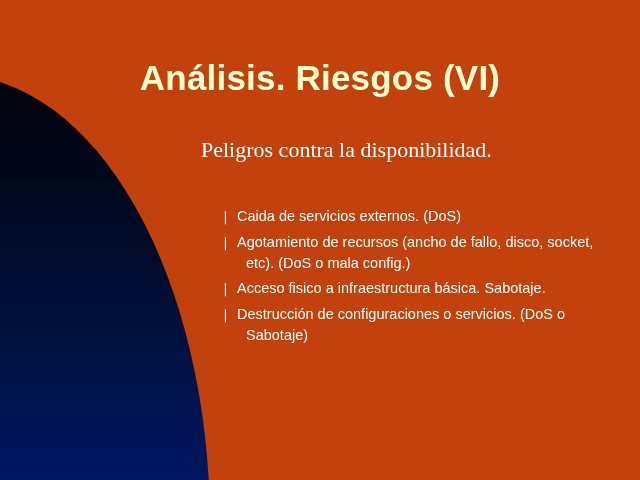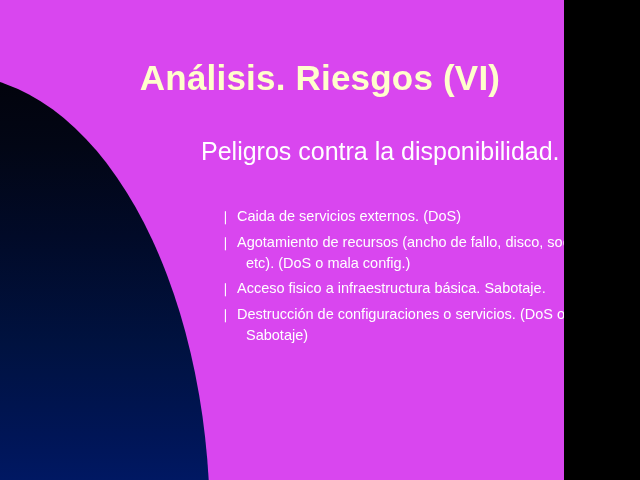--- a/index.html
+++ b/index.html
@@ -9,23 +9,23 @@
   body {
     width: 640px;
     height: 480px;
     background: #000000;
     overflow: hidden;
     font-family: "Liberation Sans", sans-serif;
   }
 
   #slide {
     position: relative;
-    width: 564px;
+    width: 640px;
     height: 480px;
-    background: #d946ef;
+    background: #c2410c;
     overflow: hidden;
   }
 
   
   #bg-shape-layer {
     position: absolute;
     inset: 0;
     overflow: hidden;
     pointer-events: none;
   }
@@ -67,23 +67,24 @@
     font-weight: bold;
     letter-spacing: 0.2px;
     white-space: nowrap;
   }
 
   #slide-subtitle {
     position: absolute;
     left: 201px;
     top: 137px;
     color: #ffffff;
-    font-size: 25px;
+    font-size: 22px;
     font-weight: normal;
     white-space: nowrap;
+    font-family: Liberation Serif, serif;
   }
 
   #bullet-list {
     position: absolute;
     left: 231px;
     top: 206px;
     width: 372px;
     list-style: none;
     margin: 0;
     padding: 0;

